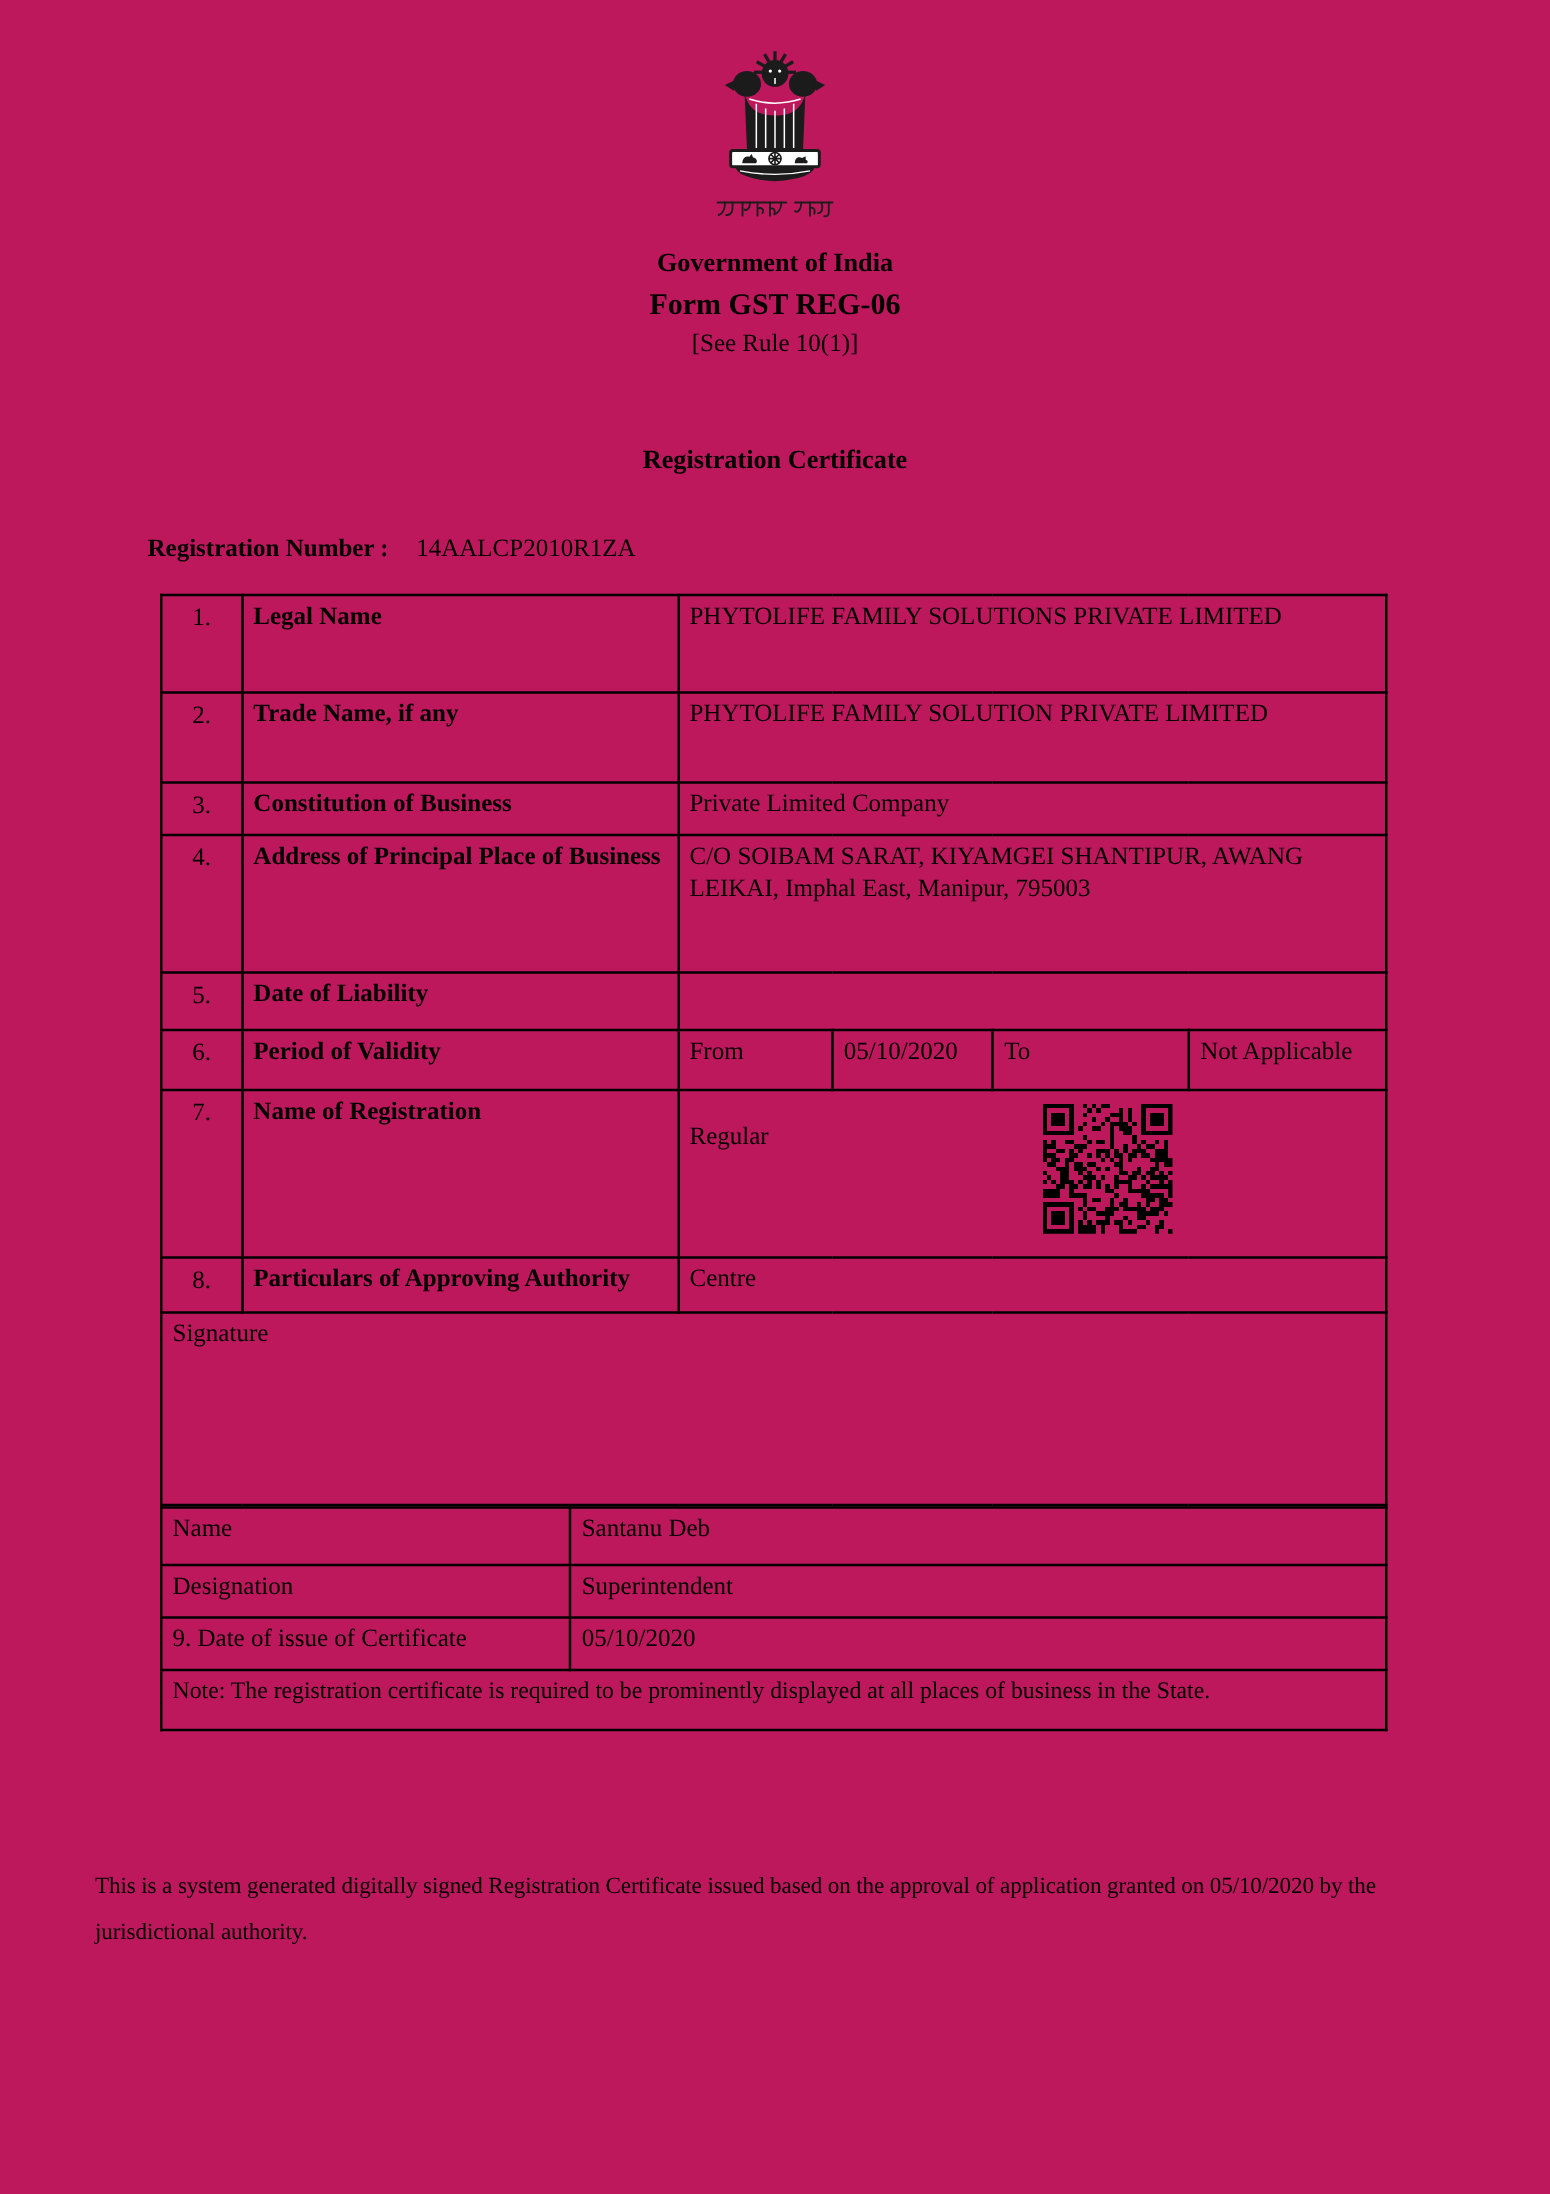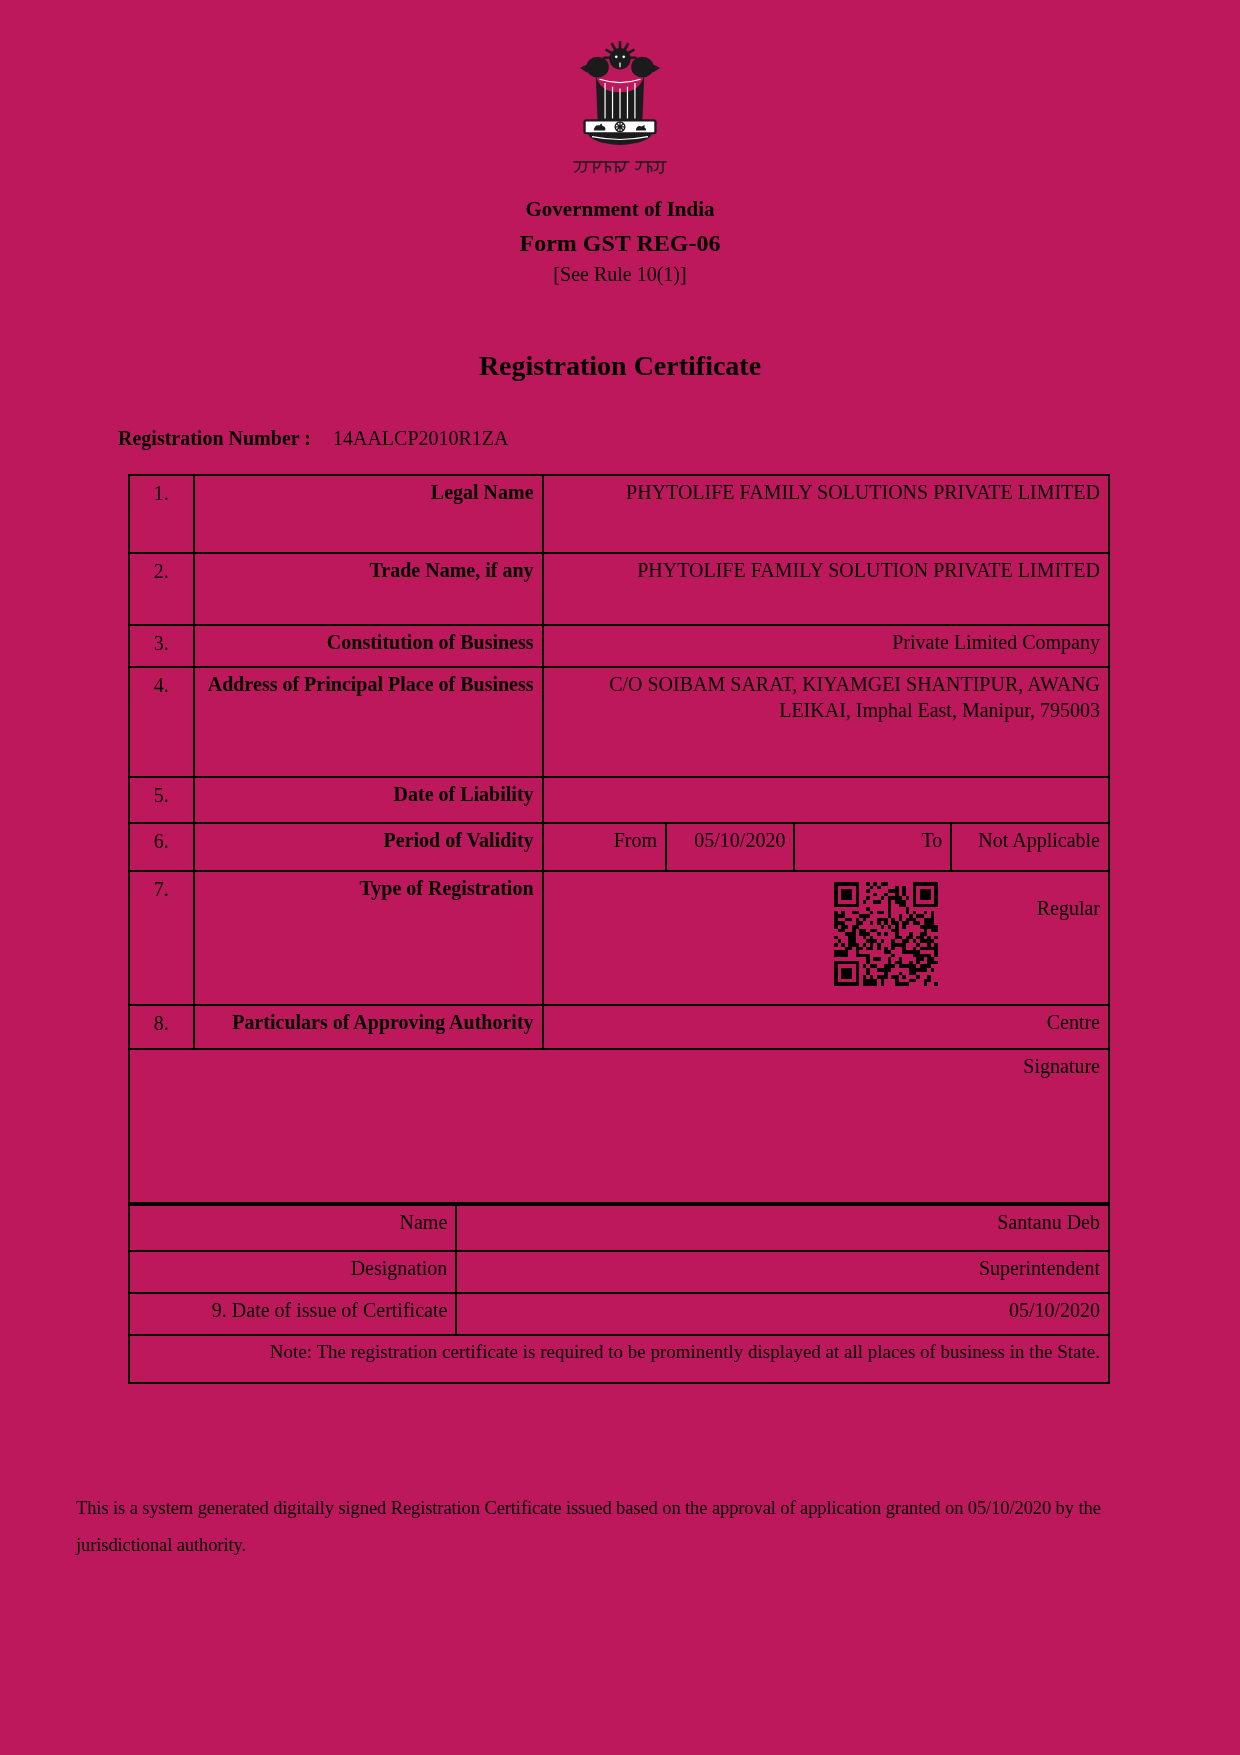--- a/index.html
+++ b/index.html
@@ -8,27 +8,27 @@
     width:1240px;height:1755px;position:relative;
     font-family:"Liberation Serif","DejaVu Serif",serif;
     color:#000;background:#be185d;overflow:hidden;
   }
   .header{text-align:center;padding-top:38px;}
   .emblem{display:inline-block;line-height:0;}
   .motto{margin-top:2px;line-height:0;}
   .gov{margin-top:16px;font-weight:bold;font-size:21px;line-height:26px;}
   .form-title{margin-top:6px;font-weight:bold;font-size:24px;line-height:30px;}
   .rule-ref{margin-top:4px;font-size:20px;line-height:25px;}
-  .cert-title{margin-top:66px;text-align:center;font-weight:bold;font-size:28px;line-height:26px;}
+  .cert-title{margin-top:66px;text-align:center;font-weight:bold;font-size:21px;line-height:26px;}
   .reg-line{margin:47px 0 0 118px;font-size:20px;line-height:25px;}
   .reg-line .lab{font-weight:bold;}
   .reg-line .val{margin-left:22px;}
   .tables{width:982px;margin:23px 0 0 128px;}
   table{border-collapse:collapse;width:982px;table-layout:fixed;}
-  td{border:2px solid #000;vertical-align:top;padding:3px 8px;font-size:20px;line-height:26px;overflow:hidden;text-align:right;}
+  td{border:2px solid #000;vertical-align:top;padding:3px 8px;font-size:20px;line-height:26px;overflow:hidden;}
   td.num{text-align:center;padding:4px 2px;}
   td.lbl{font-weight:bold;}
   tr.r1>td{height:68px;} tr.r2>td{height:62px;} tr.r3>td{height:32px;}
   tr.r4>td{height:100px;} tr.r5>td{height:36px;} tr.r6>td{height:38px;}
   tr.r7>td{height:124px;} tr.r8>td{height:34px;} tr.sigrow>td{height:146px;}
   td.qrcell{position:relative;}
   .regular{margin-top:20px;}
   .qr{position:absolute;top:10px;right:170px;width:104px;height:104px;line-height:0;}
   table.bottom tr>td{height:34px;}
   table.bottom tr.name-row>td{height:38px;}
@@ -152,21 +152,21 @@
         <tr class="r6">
           <td class="num">6.</td>
           <td class="lbl">Period of Validity</td>
           <td class="val">From</td>
           <td class="val">05/10/2020</td>
           <td class="val">To</td>
           <td class="val">Not Applicable</td>
         </tr>
         <tr class="r7">
           <td class="num">7.</td>
-          <td class="lbl">Type of Registration</td>
+          <td class="lbl">Name of Registration</td>
           <td class="val qrcell" colspan="4">
             <div class="regular">Regular</div>
             <div class="qr"><svg viewBox="0 0 29 29" width="104" height="104" shape-rendering="crispEdges" fill="#000" xmlns="http://www.w3.org/2000/svg">
                   <rect x="0" y="0" width="1" height="1"></rect>
                   <rect x="1" y="0" width="1" height="1"></rect>
                   <rect x="2" y="0" width="1" height="1"></rect>
                   <rect x="3" y="0" width="1" height="1"></rect>
                   <rect x="4" y="0" width="1" height="1"></rect>
                   <rect x="5" y="0" width="1" height="1"></rect>
                   <rect x="6" y="0" width="1" height="1"></rect>

